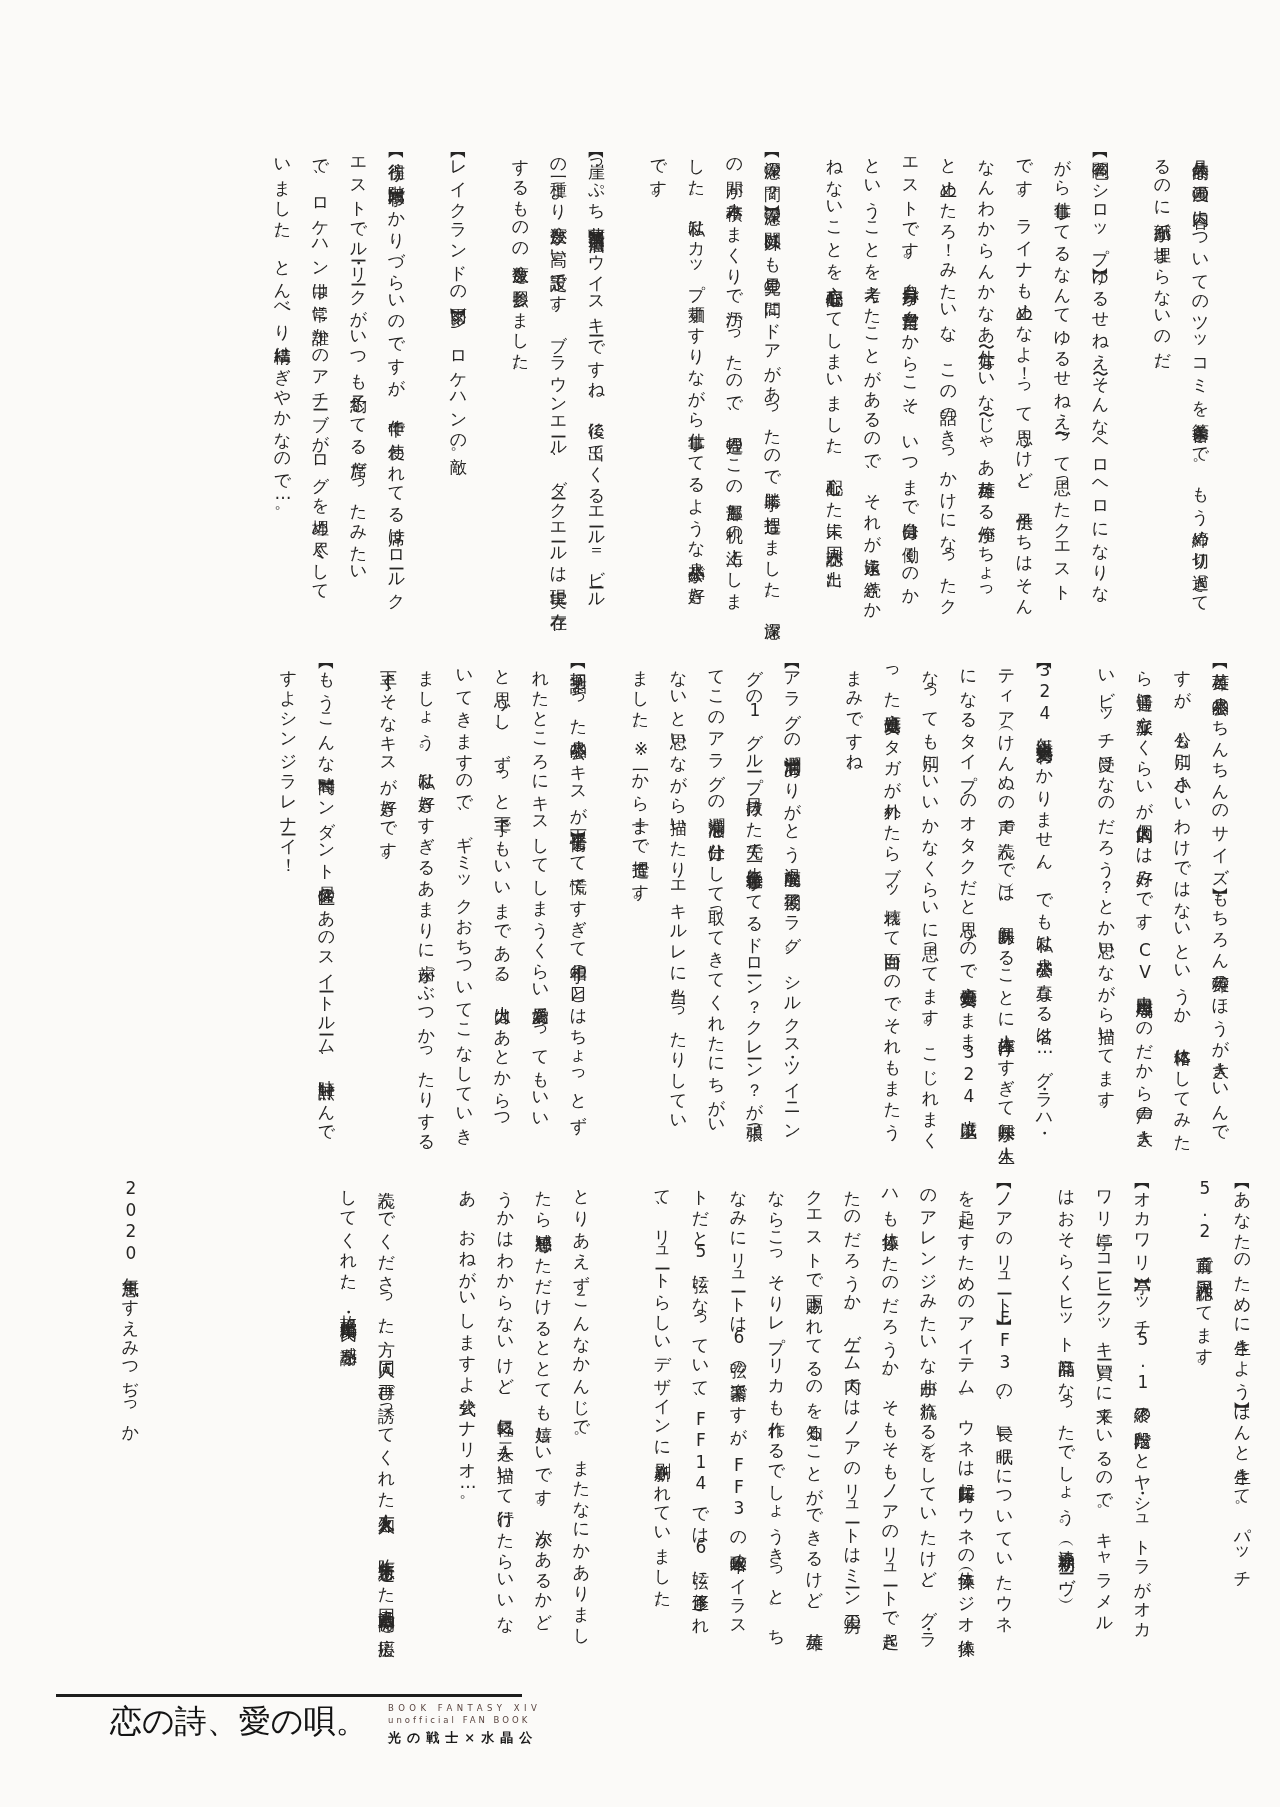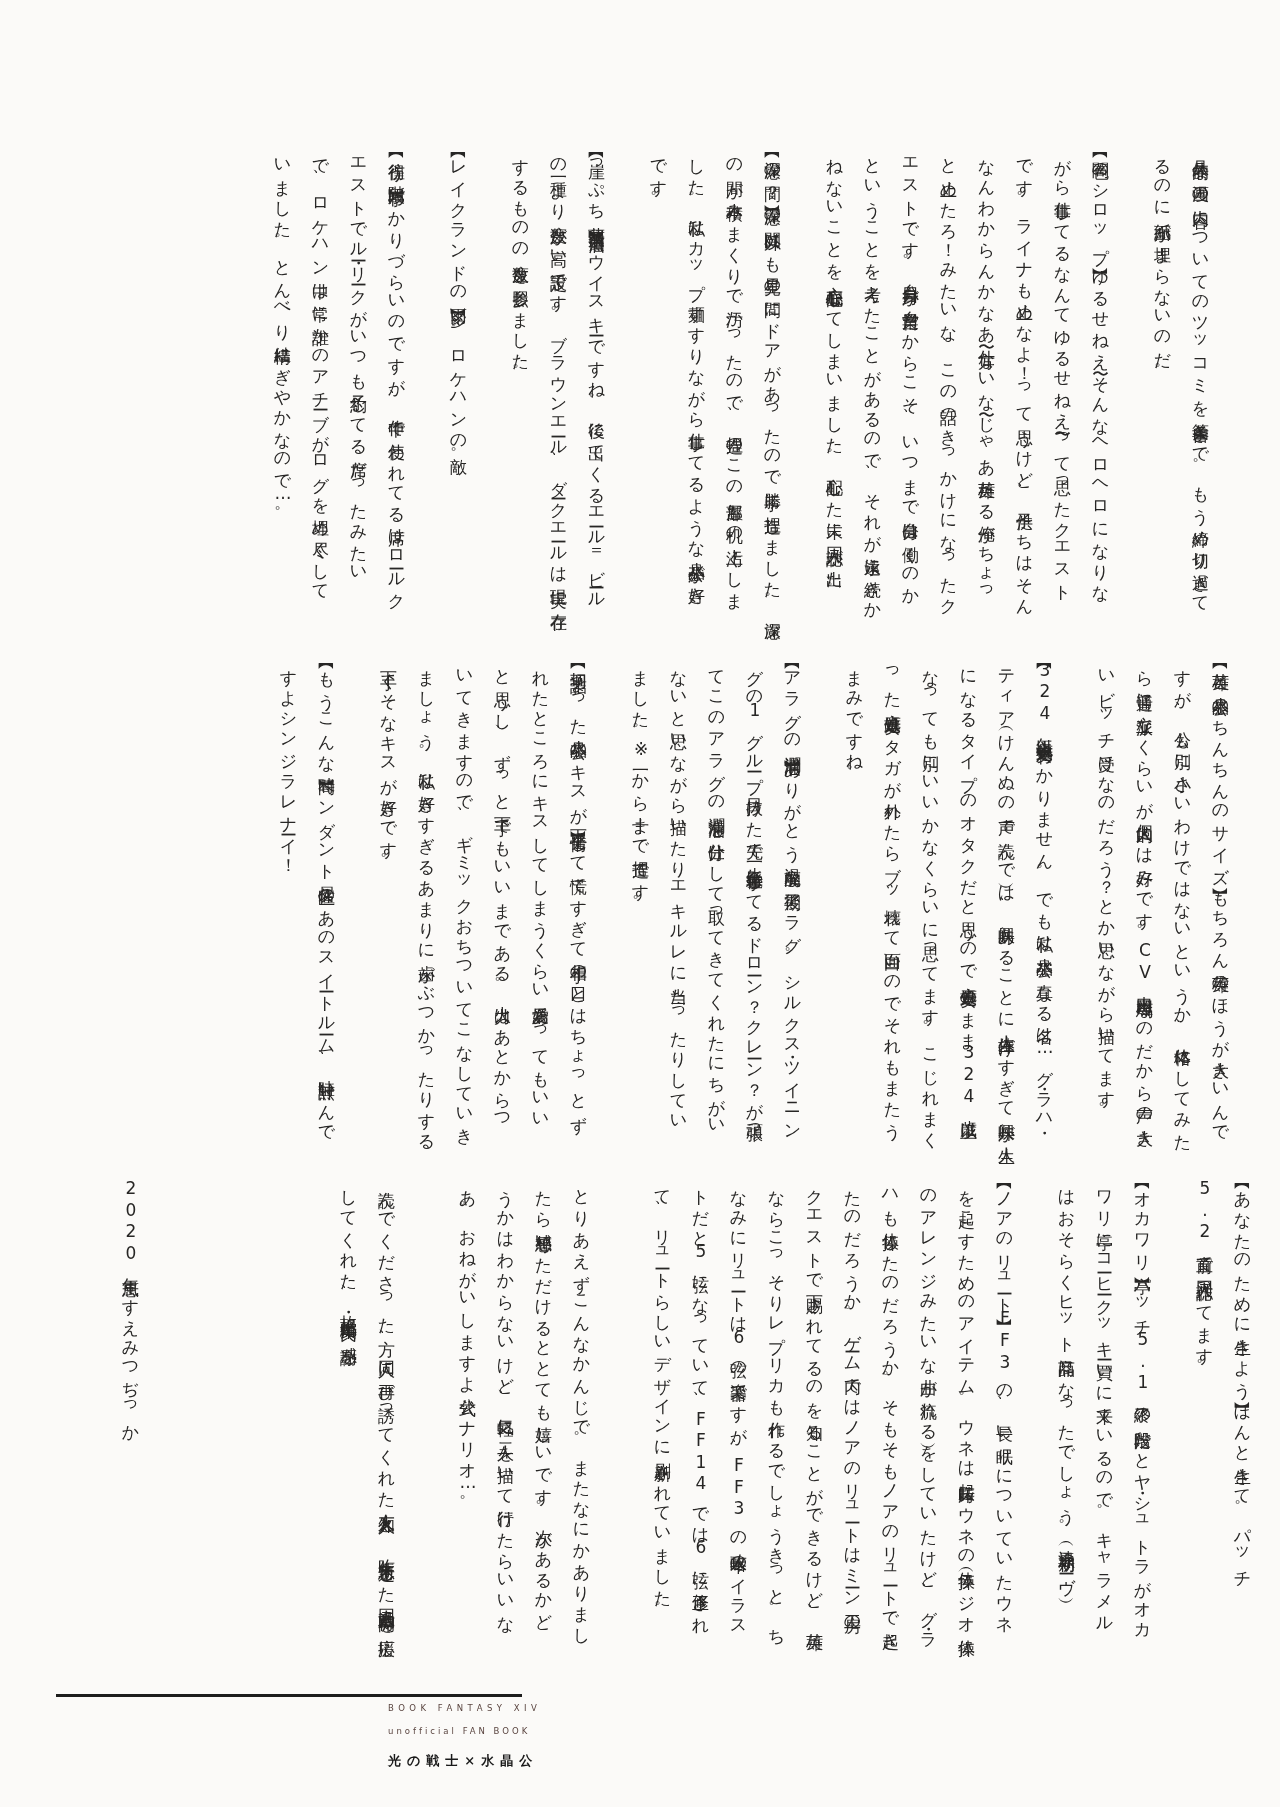--- a/index.html
+++ b/index.html
@@ -55,29 +55,29 @@
   }
   .logo-sub .en1 {
     font-size: 8.5px;
     letter-spacing: 4.5px;
     color: #5a4540;
   }
   .logo-sub .en2 {
     font-size: 8.5px;
     letter-spacing: 3px;
     color: #5a4540;
-    margin-top: 13px;
+    margin-top: 2px;
   }
   .logo-sub .pairing {
     font-family: "DejaVu Serif", "Liberation Serif", serif;
     font-weight: bold;
     font-size: 13px;
     letter-spacing: 6px;
     color: #191919;
-    margin-top: 16px;
+    margin-top: 4px;
   }
 </style>
 </head>
 <body>
 
 <div class="page">
 
   <section class="band band-top">
     <p>具体的な漫画の内容についてのツッコミを箇条書きで。もう締め切り過ぎてるのに紙面が埋まらないのだ。</p>
     <p>【闇色のシロップ】ゆるせねえ〜そんなヘロヘロになりながら仕事してるなんてゆるせねえ〜って思ったクエストです。ライナも止めなよ！って思うけど、子供たちはそんなんわからんかなあ〜仕方ないな〜じゃあ英雄たる俺がちょっと止めたろ！みたいな、この話のきっかけになったクエストです。自分自身が自営業だからこそ、いつまで自分は働くのかということを考えたことがあるので、それが永遠に続きかねないことを心底心配してしまいました。心配した末に同人誌が出た。</p>
@@ -98,19 +98,20 @@
   <section class="band band-bottom">
     <p>【あなたのために生きよう】ほんと生きて。パッチ5.2直前で同人誌作ってます。</p>
     <p>【オカワリ亭】パッチ5.1終了の段階だとヤ・シュトラがオカワリ亭にコーヒークッキー買いに来ているので。キャラメルはおそらくヒット商品になったでしょう。（漆黒初期リーヴ）</p>
     <p>【ノアのリュート】FF3の、長い眠りについていたウネを起こすためのアイテム。ウネは起床時にウネの体操（ラジオ体操のアレンジみたいな曲が流れる）をしていたけど、グ・ラハも体操したのだろうか。そもそもノアのリュートで起きたのだろうか。ゲーム内ではノアのリュートはミーン工房のクエストで下賜されてるのを知ることができるけど、英雄ならこっそりレプリカも作れるでしょうきっと。ちなみにリュートは6弦の楽器ですが、FF3の攻略本のイラストだと5弦になっていて、FF14では6弦に修正されて、リュートらしいデザインに刷新されていました。</p>
     <p class="indent-1">とりあえずこんなかんじで。またなにかありましたら感想等いただけるととても嬉しいです。次があるかどうかはわからないけど、気軽に二人を描いて行けたらいいなあ。おねがいしますよ公式シナリオ…。</p>
     <p class="indent-1">読んでくださった方、同人に再び誘ってくれた友人知人と、昨年末急逝した同人活動再開を応援してくれた、故・担当編集氏に感謝を。</p>
     <p class="indent-deep">2020年恵風　すえみつぢっか</p>
   </section>
 
   <div class="logo-rule"></div>
+  <div class="logo-title">恋の詩、愛の唄。</div>
   <div class="logo-sub">
     <div class="en1">BOOK FANTASY XIV</div>
     <div class="en2">unofficial FAN BOOK</div>
     <div class="pairing">光の戦士×水晶公</div>
   </div>
 
 </div>
 
 </body></html>

